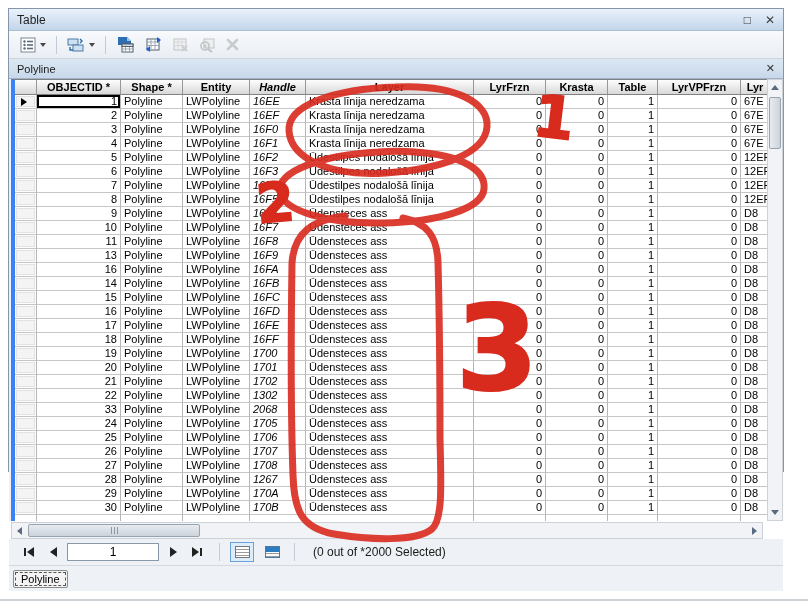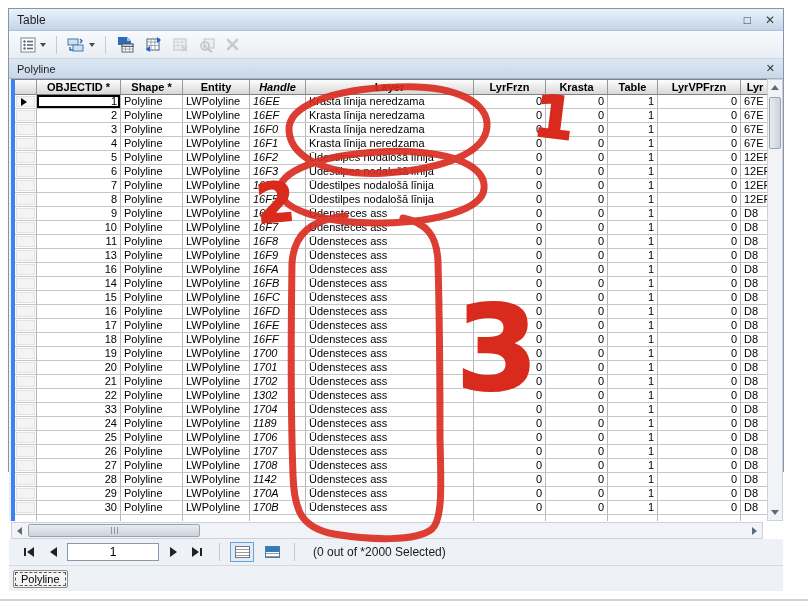--- a/index.html
+++ b/index.html
@@ -475,34 +475,34 @@
             <div class="td c7">0</div>
             <div class="td c8">1</div>
             <div class="td c9">0</div>
             <div class="td c10">D8</div>
           </div>
           <div class="tr">
             <div class="td sel c0"></div>
             <div class="td c1">33</div>
             <div class="td c2">Polyline</div>
             <div class="td c3">LWPolyline</div>
-            <div class="td c4">1704</div>
+            <div class="td c4">2068</div>
             <div class="td c5">Ūdensteces ass</div>
             <div class="td c6">0</div>
             <div class="td c7">0</div>
             <div class="td c8">1</div>
             <div class="td c9">0</div>
             <div class="td c10">D8</div>
           </div>
           <div class="tr">
             <div class="td sel c0"></div>
             <div class="td c1">24</div>
             <div class="td c2">Polyline</div>
             <div class="td c3">LWPolyline</div>
-            <div class="td c4">1189</div>
+            <div class="td c4">1705</div>
             <div class="td c5">Ūdensteces ass</div>
             <div class="td c6">0</div>
             <div class="td c7">0</div>
             <div class="td c8">1</div>
             <div class="td c9">0</div>
             <div class="td c10">D8</div>
           </div>
           <div class="tr">
             <div class="td sel c0"></div>
             <div class="td c1">25</div>
@@ -540,21 +540,21 @@
             <div class="td c7">0</div>
             <div class="td c8">1</div>
             <div class="td c9">0</div>
             <div class="td c10">D8</div>
           </div>
           <div class="tr">
             <div class="td sel c0"></div>
             <div class="td c1">28</div>
             <div class="td c2">Polyline</div>
             <div class="td c3">LWPolyline</div>
-            <div class="td c4">1142</div>
+            <div class="td c4">1267</div>
             <div class="td c5">Ūdensteces ass</div>
             <div class="td c6">0</div>
             <div class="td c7">0</div>
             <div class="td c8">1</div>
             <div class="td c9">0</div>
             <div class="td c10">D8</div>
           </div>
           <div class="tr">
             <div class="td sel c0"></div>
             <div class="td c1">29</div>

